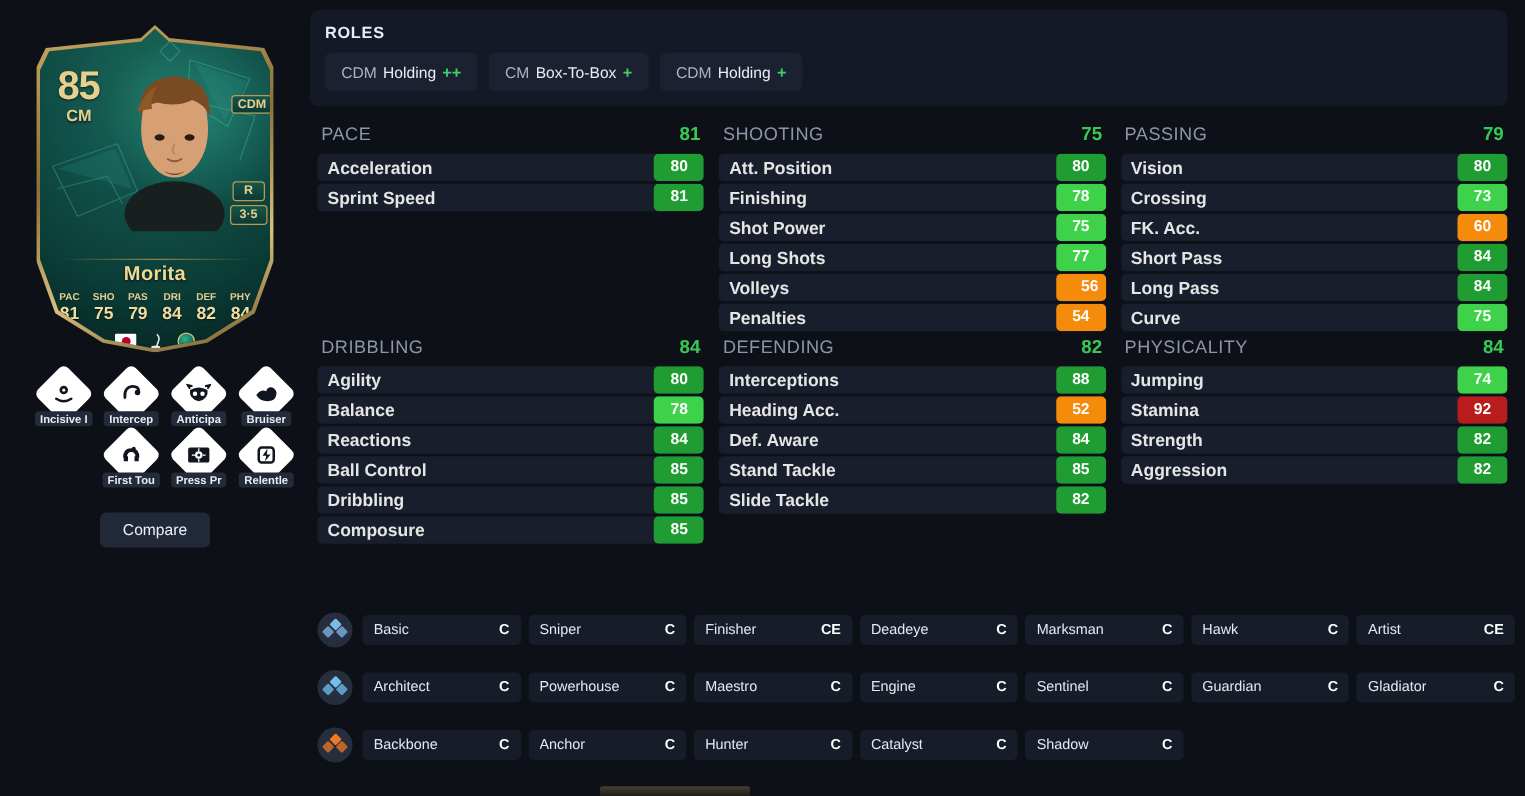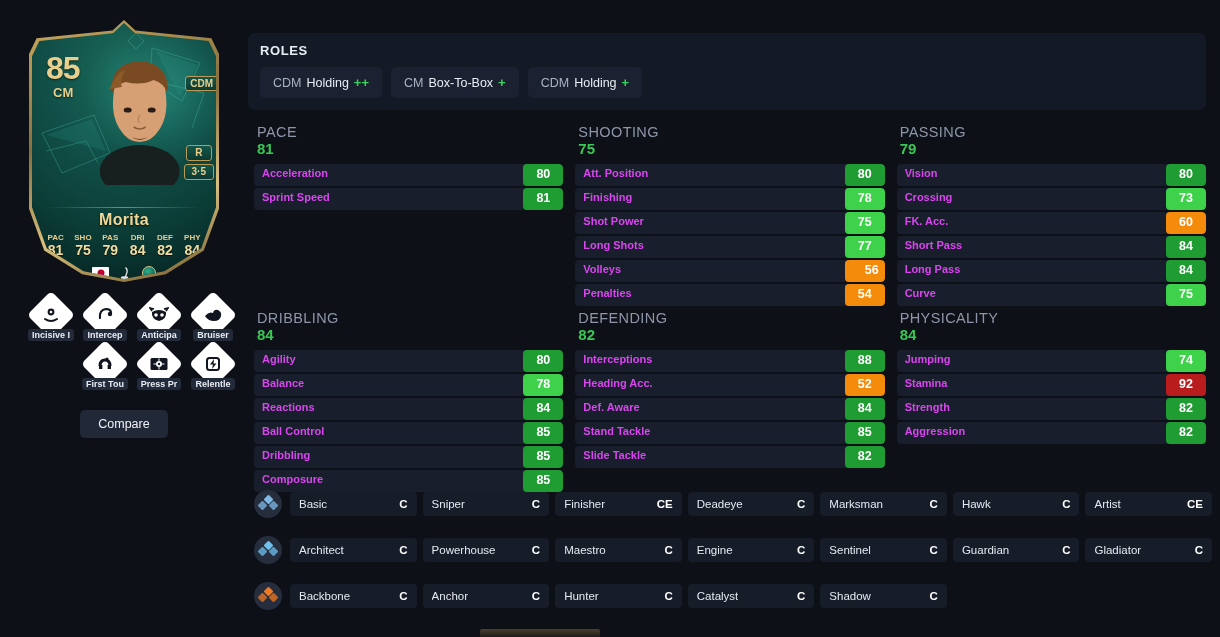--- a/index.html
+++ b/index.html
@@ -110,47 +110,47 @@
   
   .info-box {
     margin-top: 14px; width: 229px;
     background: #151a26; border-radius: 7px; padding: 9px 12px 10px 12px;
   }
   .info-row { display: flex; justify-content: space-between; align-items: baseline; padding: 4px 0; }
   .info-k { color: #8b93a6; font-size: 12.5px; }
   .info-v { color: #f2f5fa; font-size: 12.5px; font-weight: 600; }
 
   
-  .right-col { flex: 1; padding: 8px 6px 0 0; position: relative; margin-top: 25px; }
+  .right-col { flex: 1; padding: 8px 6px 0 0; position: relative; }
 
   .roles-box { background: #141926; border-radius: 7px; padding: 10px 12px 12px 12px; margin: 0 8px 0 0; }
   .roles-title { color: #e9edf5; font-size: 13px; font-weight: 700; letter-spacing: .6px; margin-bottom: 9px; }
   .roles-list { display: flex; gap: 9px; }
   .role-chip {
     background: #1b2130; border-radius: 5px; padding: 8px 13px;
     color: #e9edf5; font-size: 12.5px; display: flex; align-items: center; gap: 5px;
   }
   .role-pos { color: #aab3c4; }
   .role-plus { color: #3dd25f; font-weight: 700; font-size: 13px; }
 
   
   .stat-grid {
     display: grid; grid-template-columns: repeat(3, 1fr);
     column-gap: 6px; row-gap: 0px; padding: 10px 8px 0 0;
   }
   .stat-group { padding: 0 0 0 6px; }
-  .sg-head { display: flex; justify-content: space-between; align-items: flex-start; padding: 4px 3px 7px 3px; flex-direction: column; }
+  .sg-head { display: flex; justify-content: space-between; align-items: center; padding: 4px 3px 7px 3px; }
   .sg-name { color: #8d96a9; font-size: 14.5px; letter-spacing: .4px; }
   .sg-val { color: #38c954; font-size: 15px; font-weight: 700; }
   .sg-rows { display: flex; flex-direction: column; gap: 2px; }
   .srow {
     display: flex; justify-content: space-between; align-items: stretch;
     background: #181e2b; border-radius: 4px; overflow: hidden; height: 22px;
   }
-  .srow .lbl { color: #d946ef; font-size: 11px; font-weight: 600; padding: 3px 0 0 8px; }
+  .srow .lbl { color: #e5e5e5; font-size: 14px; font-weight: 600; padding: 3px 0 0 8px; }
   .srow .val {
     min-width: 40px; text-align: center; color: #fff;
     font-size: 12.5px; font-weight: 700; padding: 3px 6px 0 6px;
     border-radius: 4px;
   }
   .srow .val.wide { min-width: 74px; }
 
   
   .chem {
     position: absolute; left: 6px; right: 8px; bottom: 27px;

